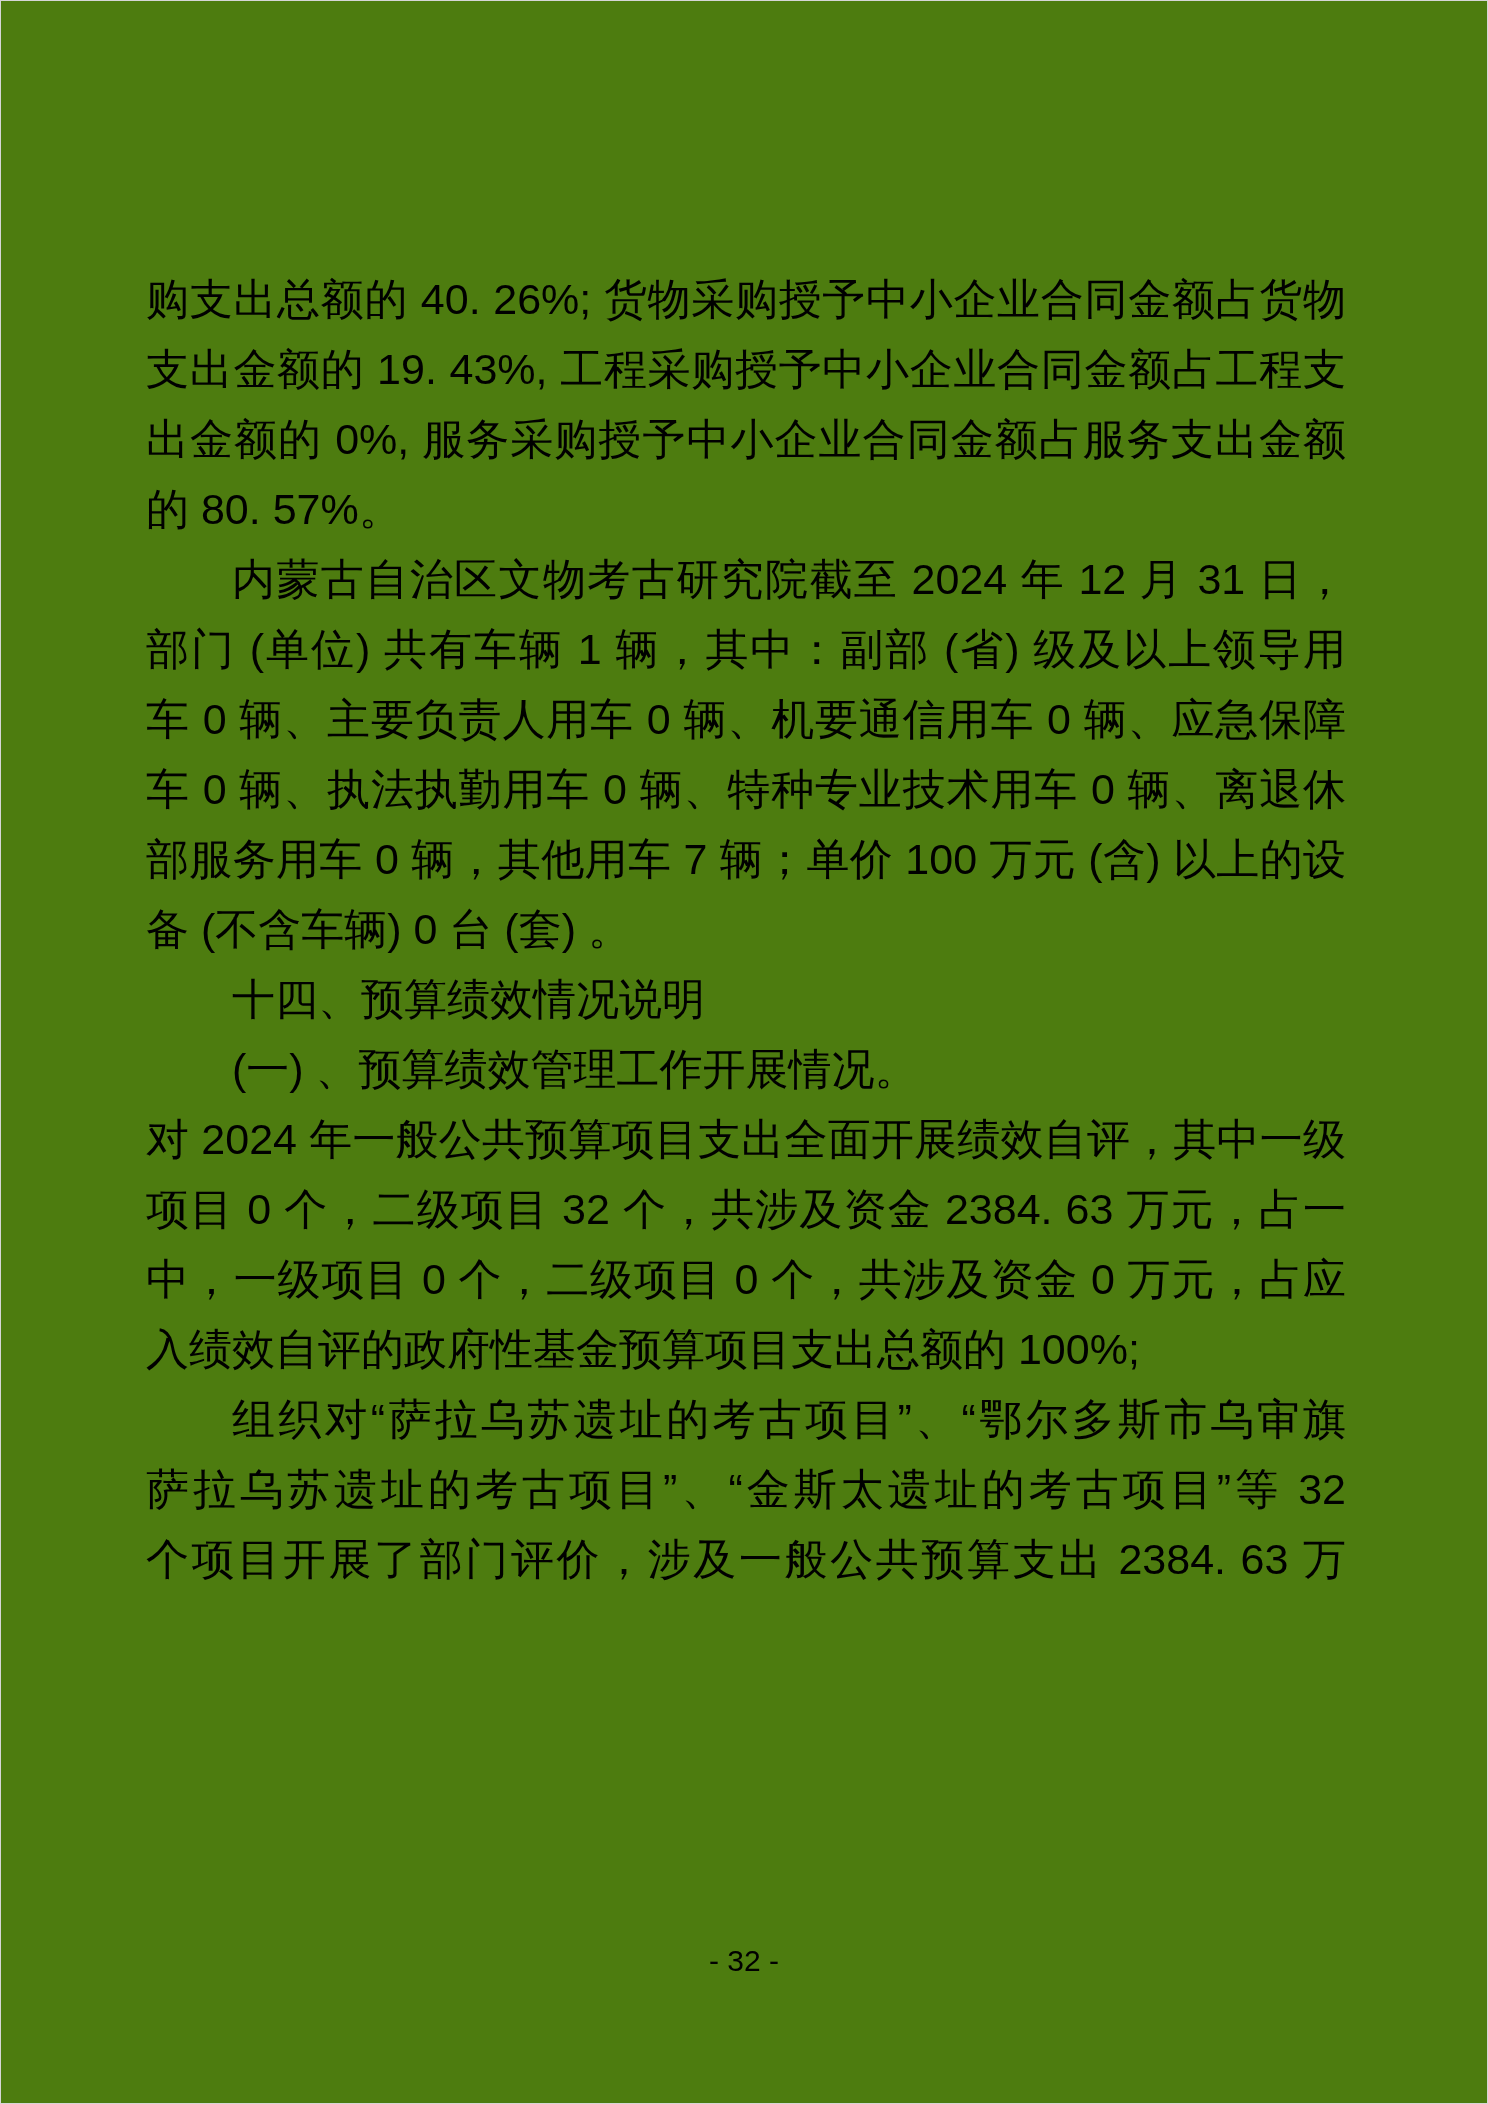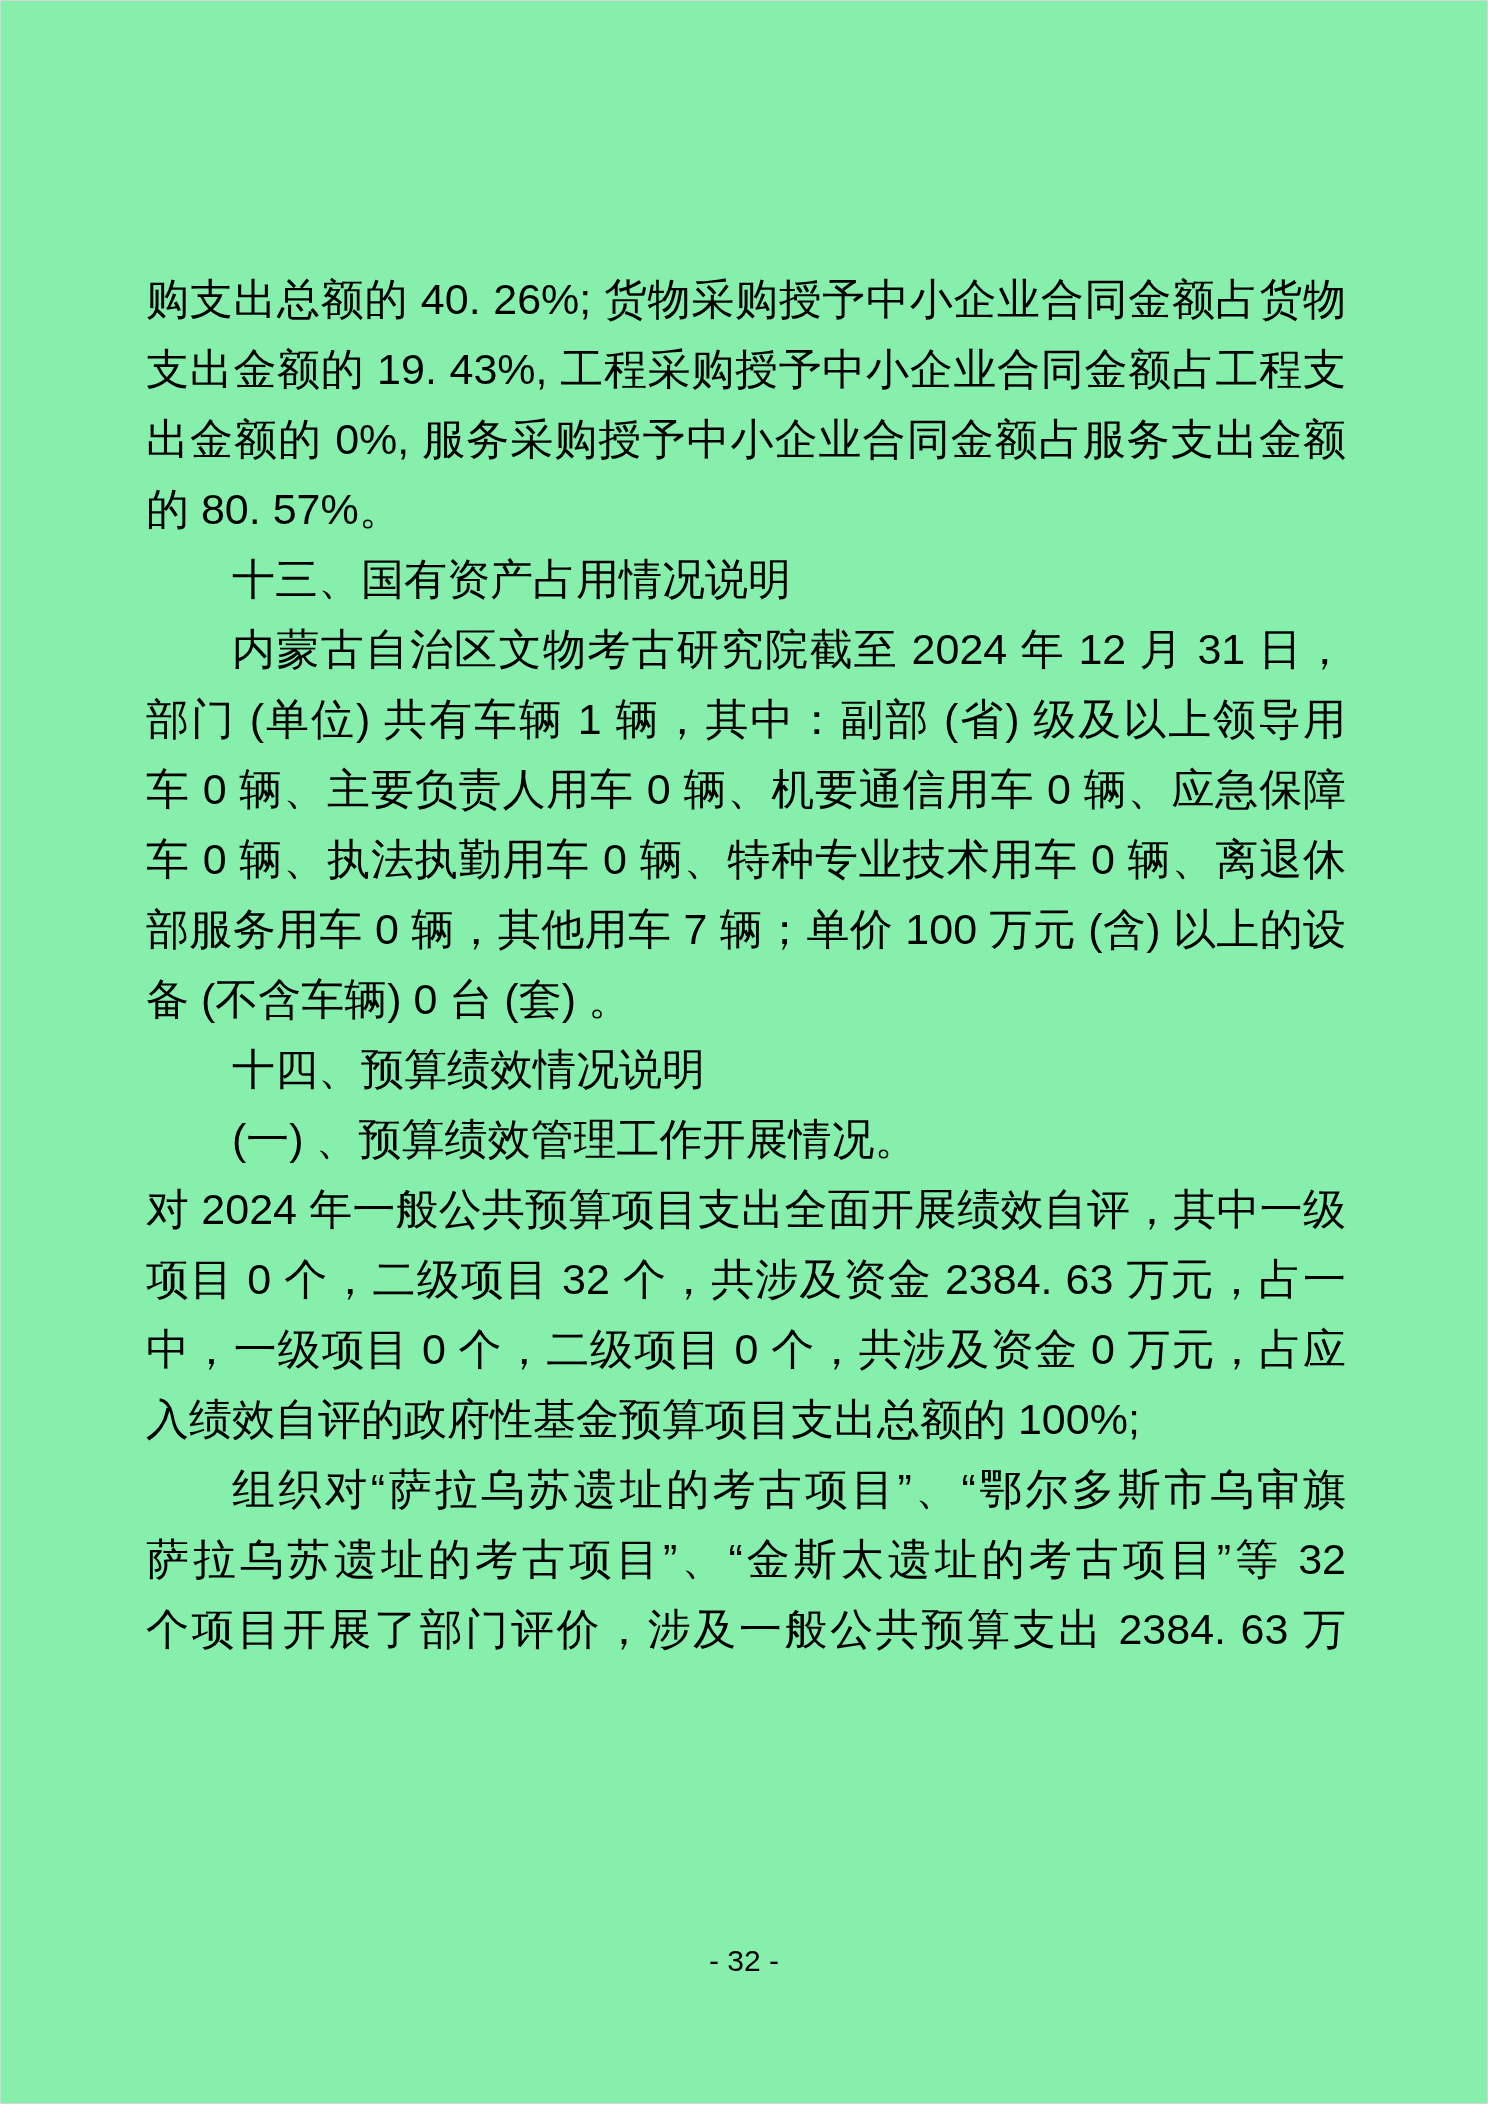--- a/index.html
+++ b/index.html
@@ -4,21 +4,21 @@
 <style>
   html, body {
     margin: 0;
     padding: 0;
     background: #ffffff;
   }
   .page {
     position: relative;
     width: 1488px;
     height: 2104px;
-    background: #86efac;
+    background: #4d7c0f;
     border: 1px solid #d6d6d6;
     box-sizing: border-box;
     font-family: "Liberation Sans", "DejaVu Sans", sans-serif;
     color: #000000;
     overflow: hidden;
   }
   .content {
     position: absolute;
     left: 145px;
     top: 263px;
@@ -63,23 +63,20 @@
 
 <div class="page">
   <div class="content">
       <div class="paragraph">
         <div class="line justify">购支出总额的 40. 26%; 货物采购授予中小企业合同金额占货物</div>
         <div class="line justify">支出金额的 19. 43%, 工程采购授予中小企业合同金额占工程支</div>
         <div class="line justify">出金额的 0%, 服务采购授予中小企业合同金额占服务支出金额</div>
         <div class="line">的 80. 57%。</div>
       </div>
       <div class="paragraph">
-        <div class="line indent">十三、国有资产占用情况说明</div>
-      </div>
-      <div class="paragraph">
         <div class="line indent justify">内蒙古自治区文物考古研究院截至 2024 年 12 月 31 日，本</div>
         <div class="line justify">部门 (单位) 共有车辆 1 辆，其中：副部 (省) 级及以上领导用</div>
         <div class="line justify">车 0 辆、主要负责人用车 0 辆、机要通信用车 0 辆、应急保障用</div>
         <div class="line justify">车 0 辆、执法执勤用车 0 辆、特种专业技术用车 0 辆、离退休干</div>
         <div class="line justify">部服务用车 0 辆，其他用车 7 辆；单价 100 万元 (含) 以上的设</div>
         <div class="line">备 (不含车辆) 0 台 (套) 。</div>
       </div>
       <div class="paragraph">
         <div class="line indent">十四、预算绩效情况说明</div>
       </div>

